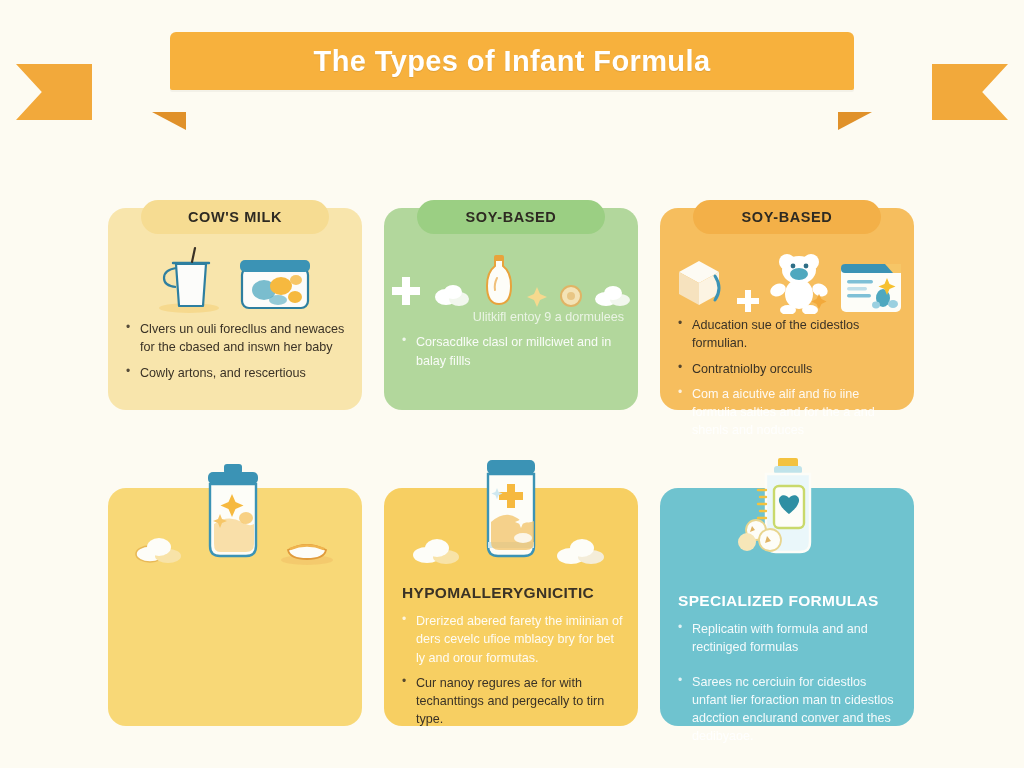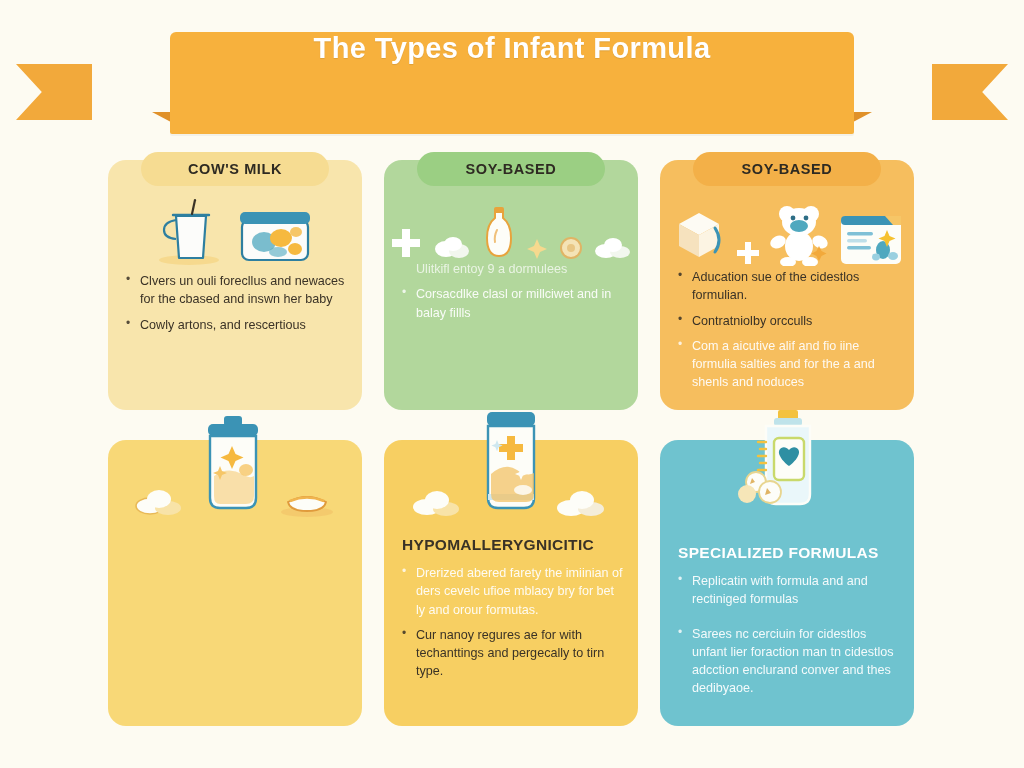--- a/index.html
+++ b/index.html
@@ -13,37 +13,37 @@
 
   
   .banner-wrap{position:absolute;left:0;top:26px;width:1024px;height:92px;}
   .ribbon-tail{position:absolute;top:38px;width:76px;height:56px;background:#F2A93B;}
   .ribbon-tail.left{left:16px;clip-path:polygon(0 0,100% 0,100% 100%,0 100%,34% 50%);}
   .ribbon-tail.right{right:16px;clip-path:polygon(0 0,100% 0,66% 50%,100% 100%,0 100%);}
   .ribbon-fold{position:absolute;top:86px;width:34px;height:18px;background:#E0912A;}
   .ribbon-fold.l{left:152px;clip-path:polygon(0 0,100% 0,100% 100%);}
   .ribbon-fold.r{right:152px;clip-path:polygon(0 0,100% 0,0 100%);}
   .ribbon-main{
-    position:absolute;left:170px;top:6px;width:684px;height:102px;
+    position:absolute;left:170px;top:6px;width:684px;height:58px;
     background:#F7B13D;border-radius:6px 6px 2px 2px;
-    display:flex;justify-content:center;
+    display:flex;align-items:center;justify-content:center;
     box-shadow:0 2px 0 rgba(0,0,0,.04);
   }
   .banner-title{
     color:#FFFFFF;font-size:29px;font-weight:bold;letter-spacing:.4px;
     text-shadow:0 1px 1px rgba(0,0,0,.10);
   }
 
   
   .grid{
     position:absolute;left:108px;top:160px;width:812px;height:576px;
     display:grid;grid-template-columns:repeat(3,254px);grid-template-rows:250px 286px;
     column-gap:22px;row-gap:30px;
   }
-  .card{position:relative;border-radius:18px;padding:0;overflow:visible;}
+  .card{position:relative;border-radius:18px;padding:0;overflow:visible;margin-top:48px;}
   .card-body{position:absolute;inset:0;border-radius:18px;}
 
   .pill{
     position:absolute;left:50%;transform:translateX(-50%);top:-8px;
     min-width:148px;height:34px;border-radius:17px;
     display:flex;align-items:center;justify-content:center;
     font-size:14.5px;font-weight:bold;letter-spacing:.6px;color:#2E2A22;
     padding:0 20px;white-space:nowrap;z-index:3;
   }
 
@@ -154,21 +154,21 @@
           <circle cx="12" cy="12" r="4" fill="#E8C684"></circle>
         </svg>
         <svg class="ico" width="40" height="24" viewBox="0 0 40 24">
           <ellipse cx="13" cy="15" rx="11" ry="7" fill="#FFFFFF"></ellipse>
           <ellipse cx="27" cy="16" rx="10" ry="6" fill="#F2F7EE"></ellipse>
           <ellipse cx="20" cy="9" rx="9" ry="7" fill="#FFFFFF"></ellipse>
         </svg>
       </div>
       <div class="txt" style="top:100px;">
         <ul class="bullets">
-          <li class="faded nobul" style="padding-left: 14px; list-style: none; --none: 1;">Ulitkifl entoy 9 a dormulees</li>
+          <li class="faded nobul" style="padding-left: 14px; list-style: none; text-align: right; --none: 1;">Ulitkifl entoy 9 a dormulees</li>
           <li class="light">Corsacdlke clasl or millciwet and in balay fillls</li>
         </ul>
       </div>
     </div>
 
     <div class="card">
       <div class="card-body c-orange"></div>
       <div class="pill p-orange">SOY-BASED</div>
       <div class="icons" style="top:34px;height:72px;gap:8px;">
         <svg class="ico" width="56" height="60" viewBox="0 0 56 60">

